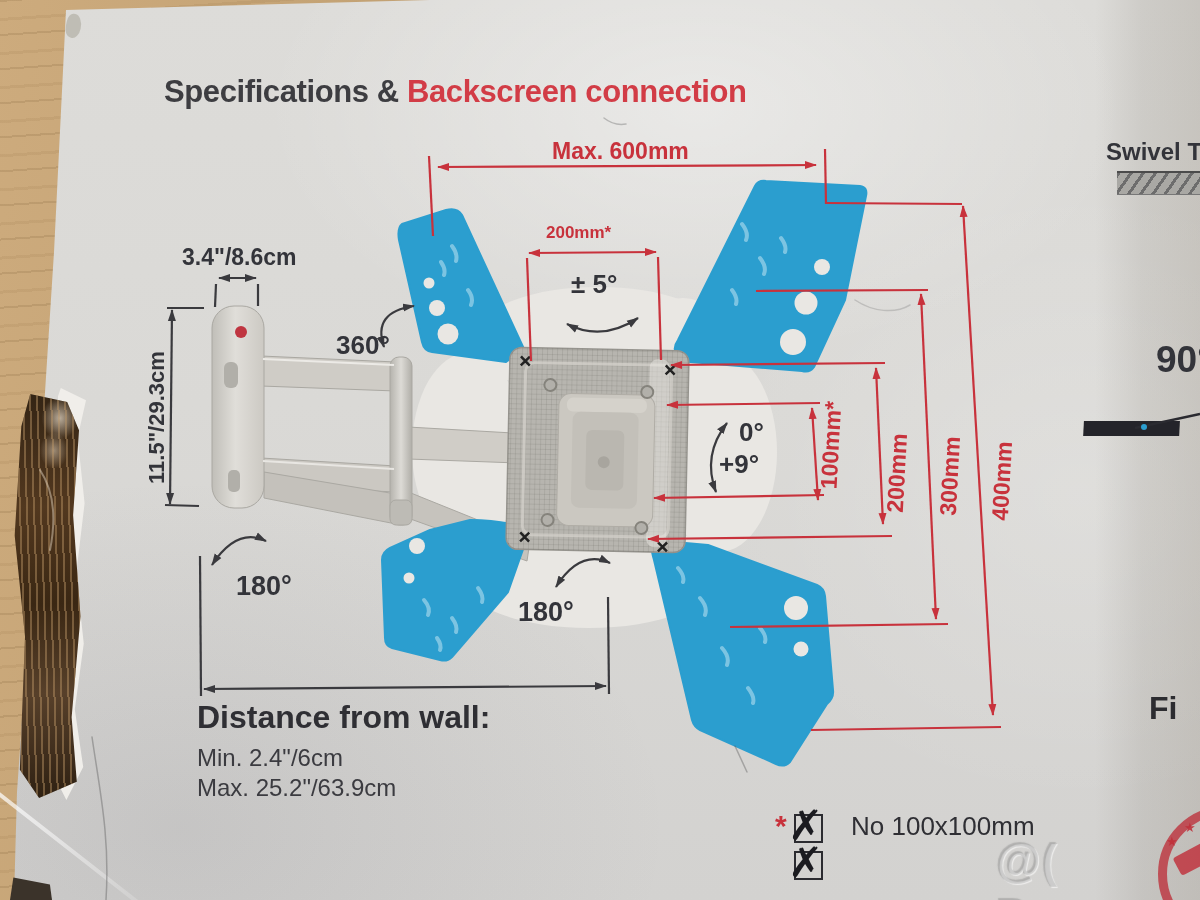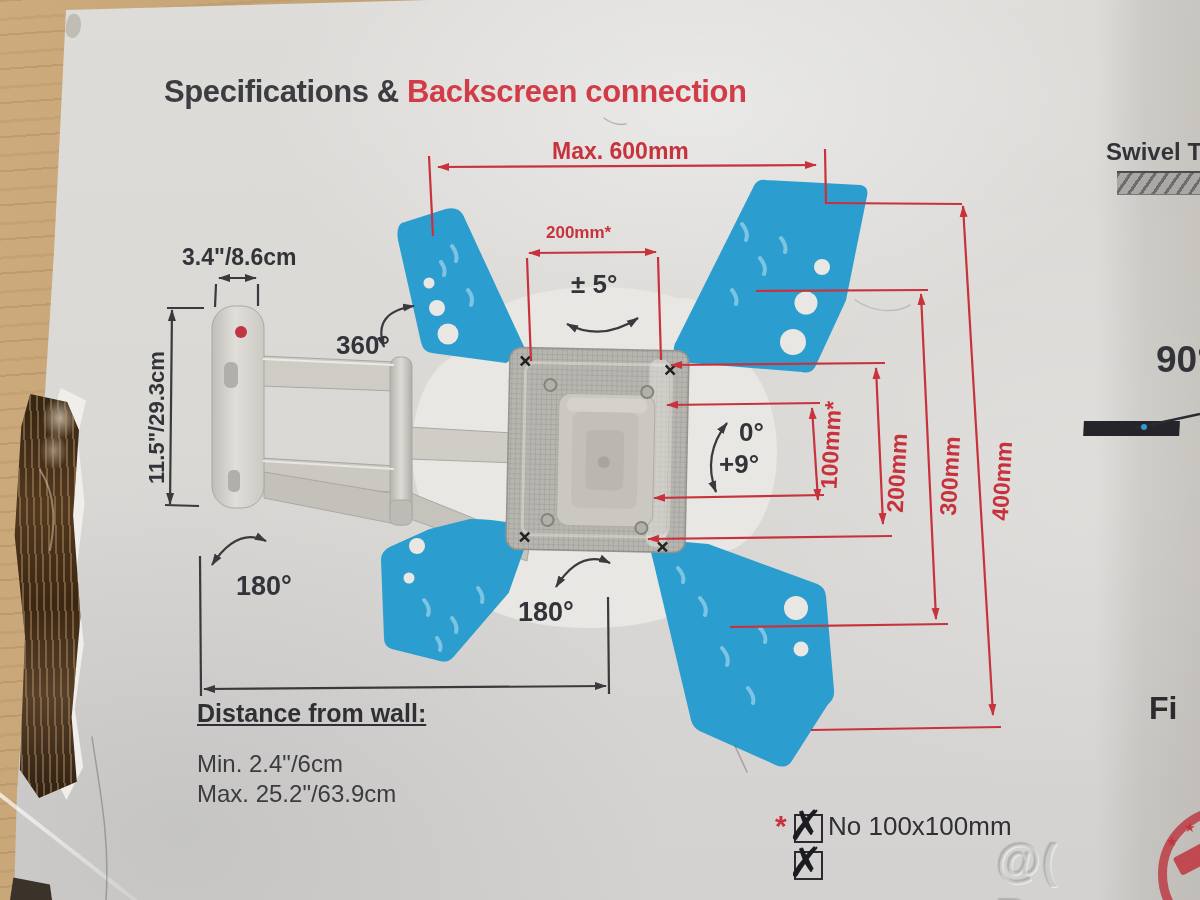--- a/index.html
+++ b/index.html
@@ -58,21 +58,21 @@
   .lbl{position:absolute;color:var(--ink);white-space:nowrap;line-height:1.05;}
   .red{color:var(--red);text-align:center;}
   .w6{font-weight:600;}
   .vert{transform:rotate(-87deg);transform-origin:center;text-align:center;}
   .vertb{transform:rotate(-90deg);transform-origin:center;text-align:center;}
   
   .title{position:absolute;left:164px;top:74px;font-size:31px;font-weight:bold;letter-spacing:-.4px;color:#3d3d41;}
   .title .hl{color:#d23c46;}
   
   .dfw{position:absolute;left:197px;top:699px;color:#3b3b40;}
-  .dfw .h{font-size:25px;font-weight:bold;color:#2f2f34;margin-bottom:21px;text-decoration:underline;}
+  .dfw .h{font-size:32px;font-weight:bold;color:#2f2f34;margin-bottom:7px;}
   .dfw .l{font-size:24px;line-height:30px;}
   
   .chk{position:absolute;width:25px;height:25px;border:2.5px solid #2b2b30;}
   .chk .x{position:absolute;left:-8px;top:-15px;font-family:"DejaVu Sans",sans-serif;font-size:42px;font-weight:900;color:#1b1b20;}
   
   .hatch{
     position:absolute;left:1117px;top:171px;width:83px;height:21px;
     background:repeating-linear-gradient(125deg,#6d6d6d 0 3px,#a9a8a4 3px 10px);
     border-top:2px solid #4b4b4b;border-bottom:1px solid #777;
   }
@@ -282,21 +282,21 @@
   <div class="dfw">
     <div class="h">Distance from wall:</div>
     <div class="l">Min. 2.4"/6cm</div>
     <div class="l">Max. 25.2"/63.9cm</div>
   </div>
 
   <div class="lbl red" style="left:775px;top:810px;font-size:30px;font-weight:bold;">*</div>
   <div class="chk" style="left:794px;top:814px;">
     <span class="x">✗</span>
   </div>
-  <div class="lbl" style="left:828px;top:813px;font-size:26px;color:#2f2f34;">No 100x100mm</div>
+  <div class="lbl" style="left:851px;top:813px;font-size:26px;color:#2f2f34;">No 100x100mm</div>
   <div class="chk" style="left:794px;top:851px;">
     <span class="x">✗</span>
   </div>
 
   <div class="lbl w6" style="left:1106px;top:139px;font-size:24px;">Swivel T</div>
   <div class="hatch"></div>
   <div class="lbl w6" style="left:1156px;top:341px;font-size:37px;">90°</div>
   <div class="lbl" style="left:1149px;top:692px;font-size:32px;font-weight:bold;color:#2c2c30;">Fi</div>
 
   <div class="wm">@( Bazos.cz</div>

